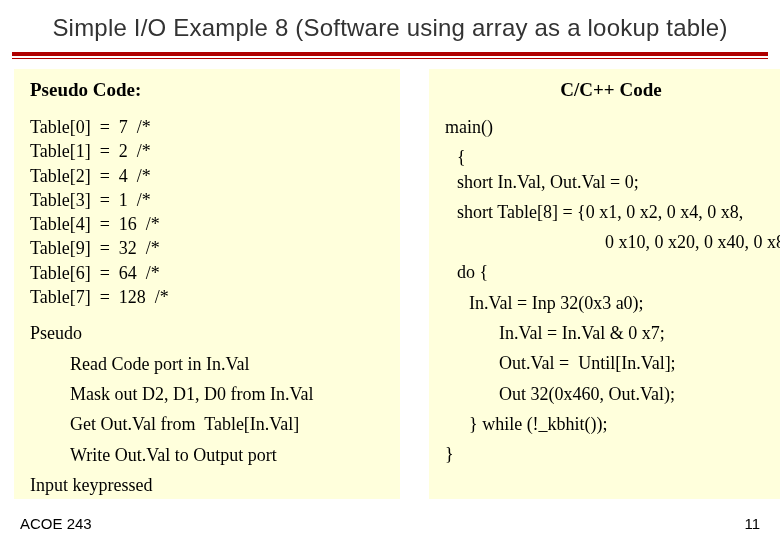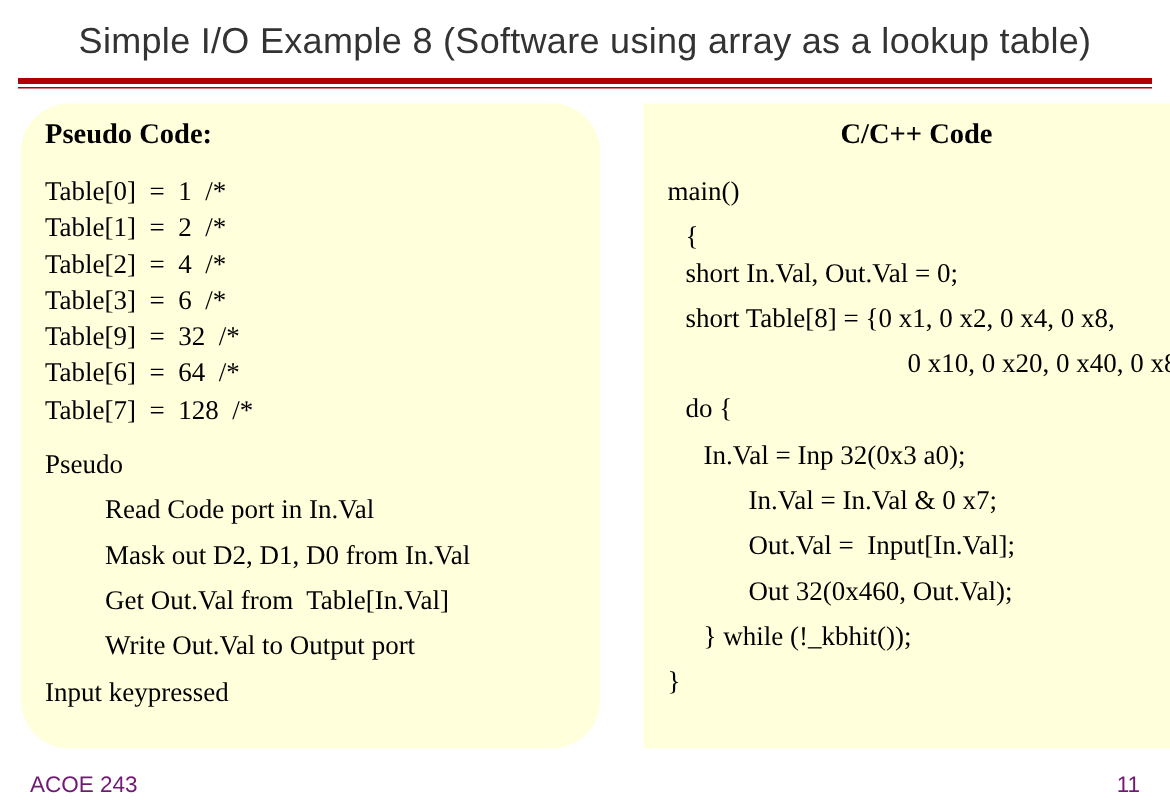--- a/index.html
+++ b/index.html
@@ -45,21 +45,20 @@
     position: absolute;
     top: 0;
     background: #ffffdc;
     box-sizing: border-box;
   }
   .col-left {
     left: 14px;
     width: 386px;
     height: 430px;
     padding: 10px 12px 10px 16px;
-    border-radius: 32px;
   }
   .col-right {
     left: 429px;
     width: 360px;
     height: 430px;
     padding: 10px 12px 10px 16px;
   }
   .col-heading {
     font-weight: bold;
     font-size: 19px;
@@ -85,42 +84,43 @@
   .footer {
     position: absolute;
     left: 0;
     right: 0;
     bottom: 8px;
     display: flex;
     justify-content: space-between;
     padding: 0 20px;
     font-family: Arial, Helvetica, sans-serif;
     font-size: 15px;
-    color: #701a75;
+    color: #000000;
   }
 </style>
 </head>
 <body>
 
 <div class="slide">
 
   <div class="title">Simple I/O Example 8 (Software using array as a lookup table)</div>
   <div class="rule"></div>
   <div class="rule-thin"></div>
 
   <div class="body">
 
     <div class="col col-left">
       <div class="col-heading">Pseudo Code:</div>
 
       <div class="lines">
-        <div class="ln">Table[0]  =  1  /*</div>
+        <div class="ln">Table[0]  =  7  /*</div>
         <div class="ln">Table[1]  =  2  /*</div>
         <div class="ln">Table[2]  =  4  /*</div>
-        <div class="ln">Table[3]  =  6  /*</div>
+        <div class="ln">Table[3]  =  1  /*</div>
+        <div class="ln">Table[4]  =  16  /*</div>
         <div class="ln">Table[9]  =  32  /*</div>
         <div class="ln">Table[6]  =  64  /*</div>
         <div class="ln">Table[7]  =  128  /*</div>
       </div>
 
       <div class="spacer"></div>
 
       <div class="lines">
         <div class="ln">Pseudo</div>
         <div class="spacer-sm"></div>
@@ -148,21 +148,21 @@
         <div class="ln code-indent1">short Table[8] = {0 x1, 0 x2, 0 x4, 0 x8,</div>
         <div class="spacer-sm"></div>
         <div class="ln code-indent4">0 x10, 0 x20, 0 x40, 0 x80};</div>
         <div class="spacer-sm"></div>
         <div class="ln code-indent1">do {</div>
         <div class="spacer-sm"></div>
         <div class="ln code-indent2">In.Val = Inp 32(0x3 a0);</div>
         <div class="spacer-sm"></div>
         <div class="ln code-indent3">In.Val = In.Val &amp; 0 x7;</div>
         <div class="spacer-sm"></div>
-        <div class="ln code-indent3">Out.Val =  Input[In.Val];</div>
+        <div class="ln code-indent3">Out.Val =  Until[In.Val];</div>
         <div class="spacer-sm"></div>
         <div class="ln code-indent3">Out 32(0x460, Out.Val);</div>
         <div class="spacer-sm"></div>
         <div class="ln code-indent2">} while (!_kbhit());</div>
         <div class="spacer-sm"></div>
         <div class="ln">}</div>
       </div>
     </div>
 
   </div>

